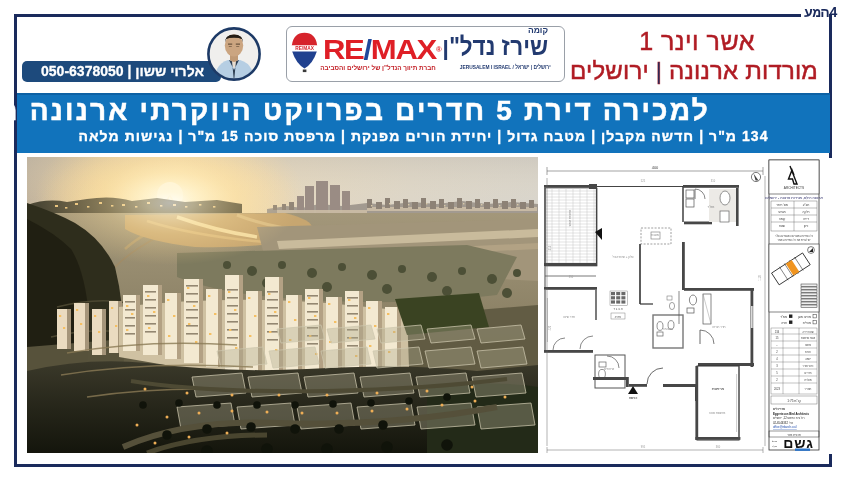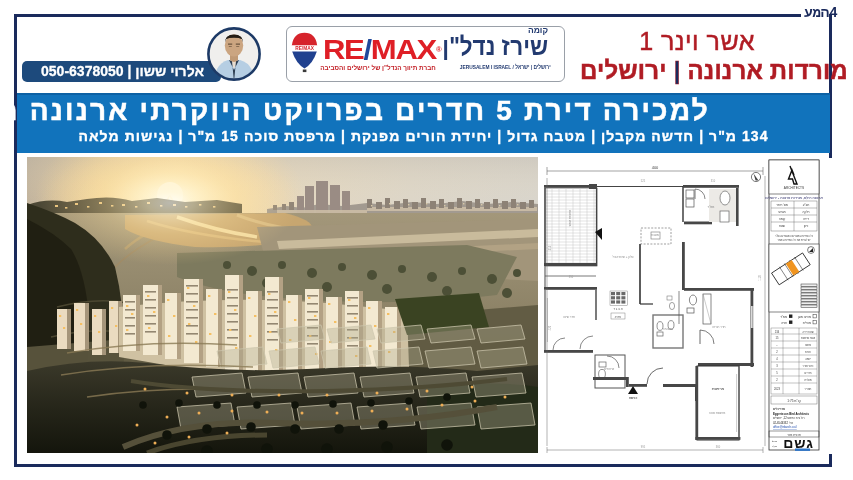--- a/index.html
+++ b/index.html
@@ -65,21 +65,21 @@
 <div class="abs" dir="rtl" style="left:320px;top:64px;width:116px;font-size:6.4px;font-weight:bold;color:#c32027;text-align:center;white-space:nowrap;">חברת תיווך הנדל"ן של ירושלים והסביבה</div>
 
 <div class="abs" dir="rtl" style="left:436px;top:32px;width:112px;font-weight:bold;font-size:25.5px;color:#223a70;text-align:center;white-space:nowrap;transform:scaleX(0.88);transform-origin:100% 50%;">שירז נדל"ן</div>
 
 <div class="abs" dir="rtl" style="left:498px;top:25px;width:50px;font-weight:bold;font-size:8.5px;color:#223a70;text-align:right;">קומה</div>
 
 <div class="abs" dir="rtl" style="left:432px;top:63px;width:120px;font-size:6.2px;font-weight:bold;color:#223a70;text-align:center;white-space:nowrap;transform:scaleX(0.78);transform-origin:100% 50%;">ירושלים | ישראל / JERUSALEM I ISRAEL</div>
 
 <div class="abs" dir="rtl" style="left:580px;top:27px;width:234px;font-weight:normal;font-size:25px;letter-spacing:0.5px;color:#b01c24;-webkit-text-stroke:0.5px #b01c24;text-align:center;white-space:nowrap;">אשר וינר 1</div>
 
-<div class="abs" dir="rtl" style="left:580px;top:57px;width:268px;font-weight:bold;font-size:24px;letter-spacing:0.2px;color:#b01c24;-webkit-text-stroke:0.5px #b01c24;text-align:center;white-space:nowrap;">מורדות ארנונה <span style="color:#1a2a5c;">|</span> ירושלים</div>
+<div class="abs" dir="rtl" style="left:560px;top:57px;width:268px;font-weight:normal;font-size:24px;letter-spacing:0.2px;color:#b01c24;-webkit-text-stroke:0.5px #b01c24;text-align:center;white-space:nowrap;">מורדות ארנונה <span style="color:#1a2a5c;">|</span> ירושלים</div>
 
 <div class="abs" style="left:17px;top:93px;width:813px;height:58px;background:#1173bc;border-top:2px solid #0d61a4;"></div>
 
 <div class="abs" dir="rtl" style="left:17px;top:95px;width:693px;font-weight:bold;font-size:28px;letter-spacing:2.2px;color:#fff;-webkit-text-stroke:0.5px #fff;text-align:center;white-space:nowrap;">למכירה דירת 5 חדרים בפרויקט היוקרתי ארנונה הילס</div>
 
 <div class="abs" dir="rtl" style="left:17px;top:128px;width:813px;font-weight:bold;font-size:14px;letter-spacing:1.05px;color:#fff;-webkit-text-stroke:0.35px #fff;text-align:center;white-space:nowrap;">134 מ"ר | חדשה מקבלן | מטבח גדול | יחידת הורים מפנקת | מרפסת סוכה 15 מ"ר | נגישות מלאה</div>
 
 <svg class="abs" style="left:26.5px;top:156.5px;" width="511" height="296" viewBox="0 0 511 296">
   <defs>
     <linearGradient id="skyx" x1="0" y1="0" x2="1" y2="0">

